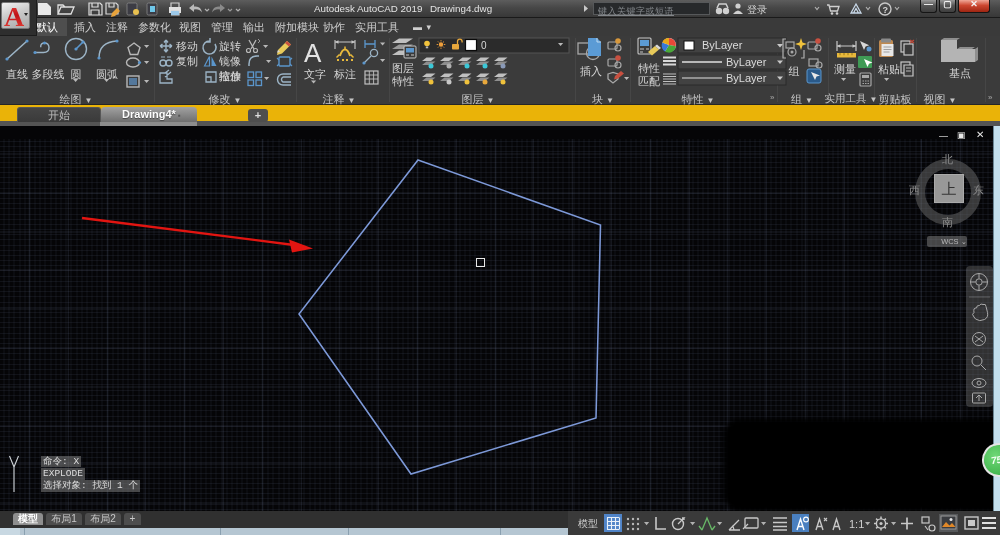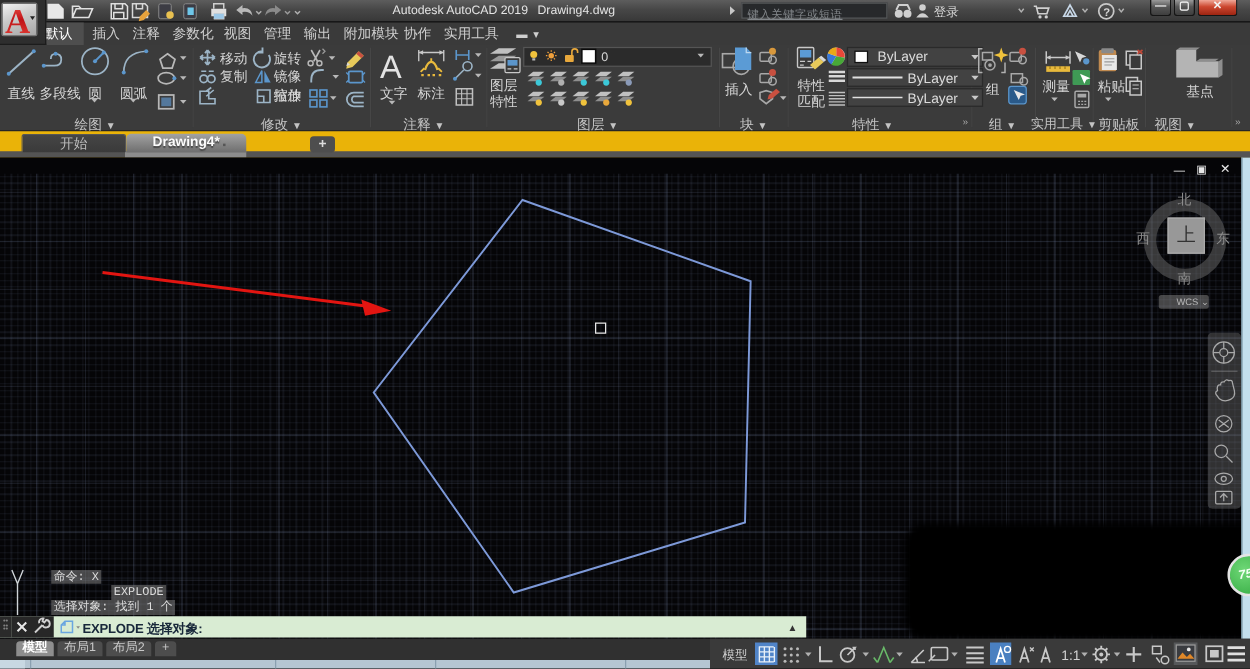--- a/index.html
+++ b/index.html
@@ -509,44 +509,29 @@
         <path d="M13,73 m-6.5,0 a6.5,6.5 0 1 1 13,0 a6.5,6.5 0 1 1 -13,0 M9,70 l8,6 M17,70 l-8,6"></path>
         <path d="M11,95 m-5,0 a5,5 0 1 1 10,0 a5,5 0 1 1 -10,0 M15,99 l5,5"></path>
         <ellipse cx="13" cy="117" rx="7" ry="4.5"></ellipse>
           <circle cx="13" cy="117" r="2"></circle>
         <rect x="6.5" y="127" width="13" height="10" rx="1"></rect>
         <path d="M10,132 l3,-3 l3,3 M13,129 v6"></path>
       </g>
     </svg>
 
     <div class="cmdh" style="top:329.5px;">命令: X</div>
-    <div class="cmdh" style="top:342px;margin-left:48px;">EXPLODE</div>
+    <div class="cmdh" style="top:342px;">EXPLODE</div>
     <div class="cmdh" style="top:354px;">选择对象: 找到 1 个</div>
 
     <div class="abs" style="left:724px; top:293px; width:284px; height:92px; background:#000; border-radius:16px 0 0 16px; filter:blur(2.5px);"></div>
   </div>
 
   <div id="rstrip" class="abs"></div>
   <div id="badge" class="abs">75</div>
 
-  <div id="cmdbar" class="abs">
-    <div id="cmdgrip">••<br>••<br>••</div>
-    <div id="cmdicons">
-      <svg width="34" height="17">
-        <path d="M5,5 l7,7 M12,5 l-7,7" stroke="#e8e8e8" stroke-width="1.6"></path>
-        <path d="M19,13 l6,-6 M25,7 a3,3 0 1 0 3,-4 l-1.5,2 l-1.5,-1 l0.8,-2.2 a3,3 0 0 0 -3.5,3.8" stroke="#cfcfcf" stroke-width="1.5" fill="none"></path>
-      </svg>
-    </div>
-    <svg class="abs" style="left:47px;top:2px;" width="18" height="13">
-      <path d="M2,11 v-6 l3,-3 h6 v9 z M5,2 v3 h-3" fill="none" stroke="#6aa6e0" stroke-width="1.2"></path>
-      <path d="M14,6 l3,0 l-1.5,2 z" fill="#888"></path>
-    </svg>
-    <div id="cmdtext">EXPLODE 选择对象:</div>
-    <div id="cmdup">▲</div>
-  </div>
 
   <div id="statusrow" class="abs">
     <div class="lighttail"></div>
     <div class="abs" style="left:24px;top:17px;width:1px;height:7px;background:#8aa0b0;"></div>
     <div class="abs" style="left:220px;top:17px;width:1px;height:7px;background:#8aa0b0;"></div>
     <div class="abs" style="left:348px;top:17px;width:1px;height:7px;background:#8aa0b0;"></div>
     <div class="abs" style="left:500px;top:17px;width:1px;height:7px;background:#8aa0b0;"></div>
     <div class="abs" style="left:0px;top:17px;width:20px;height:7px;background:#c8d8e2;"></div>
     <div class="ltab" style="left:13px; width:30px; background:#8e8e8e; color:#fff; font-weight:bold;">模型</div>
     <div class="ltab" style="left:46px; width:36px; background:#4d4d4d;">布局1</div>

